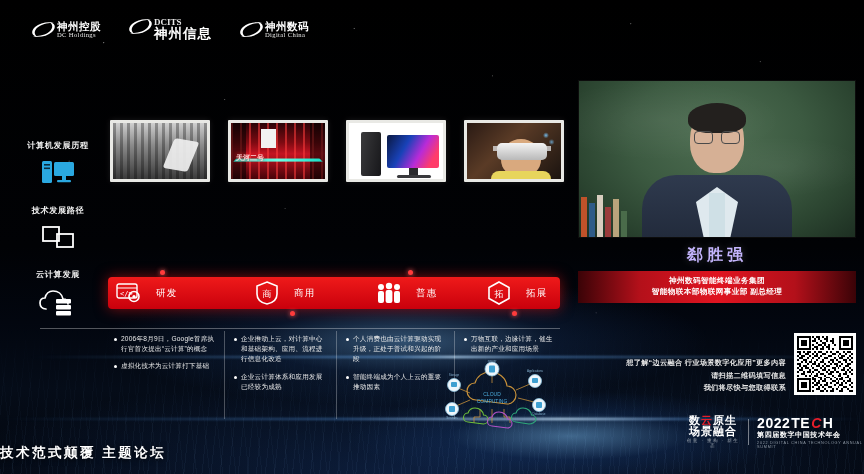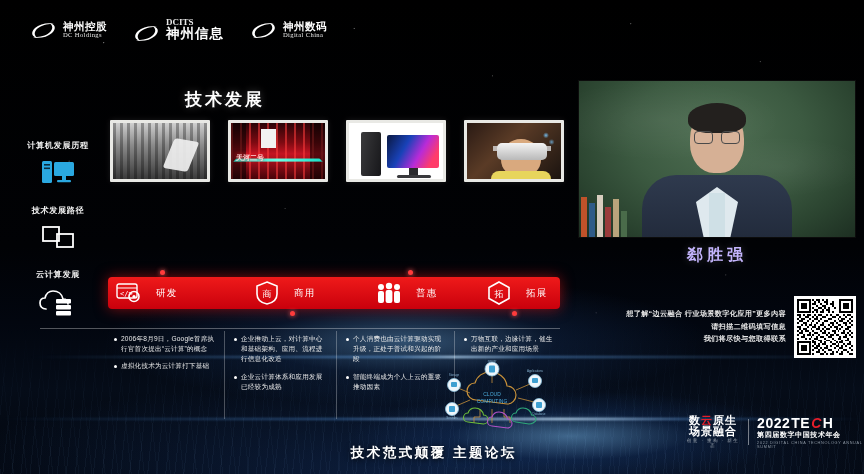--- a/index.html
+++ b/index.html
@@ -56,21 +56,21 @@
     filter:blur(1.2px);
   }
   #horizon2 {
     position:absolute; left:0; right:0; top:418px; height:2px;
     background:linear-gradient(90deg, transparent, rgba(90,160,240,.45) 40%, rgba(200,230,255,1) 65%, rgba(90,160,240,.4) 80%, transparent);
     filter:blur(1.1px);
   }
 
   
   .logobar { position:absolute; left:30px; top:18px; display:flex; align-items:center; gap:26px; }
-  .logo { display:flex; align-items:flex-end; gap:6px; }
+  .logo { display:flex; align-items:flex-start; }
   .swoosh { width:27px; height:17px; flex:none; }
   .logo-txt { line-height:1.05; }
   .logo-cn { font-size:10.5px; font-weight:bold; letter-spacing:.5px; }
   .logo-en { font-size:6.6px; letter-spacing:.35px; color:#e8e8e8; font-family:"Liberation Serif",serif; }
   .logo-dcits .logo-cn { font-size:13.5px; letter-spacing:1px; font-family:"Liberation Sans",sans-serif; }
   .logo-dcits .logo-en { font-size:9px; font-weight:bold; letter-spacing:0; }
 
   
   #slide { position:absolute; left:0px; top:72px; width:568px; height:290px; }
 
@@ -187,45 +187,44 @@
     text-shadow:0 0 10px rgba(255,255,255,.2);
   }
   .sp-title {
     margin-top:5px; width:278px; padding:4px 0 5px;
     background:linear-gradient(90deg,#3a0307 0%,#b3101a 22%,#e01420 50%,#b3101a 78%,#3a0307 100%);
     text-align:center;
   }
   .sp-title div { font-size:7.6px; font-weight:bold; color:#fff; line-height:1.5; letter-spacing:.4px; }
 
   
-  .qrblock { margin-top:30px; display:flex; align-items:center; justify-content:flex-end; gap:8px; }
+  .qrblock { margin-top:30px; display:flex; align-items:flex-end; justify-content:flex-end; gap:8px; }
   .qrtext { text-align:right; }
   .qrtext div { font-size:7.2px; color:#e6e6e6; line-height:1.75; letter-spacing:.3px; font-weight:bold; }
   .qrimg { width:62px; height:62px; background:#fff; padding:3px; flex:none; }
   .qrimg svg { display:block; }
 
   
   .eventlogo { position:absolute; left:668px; top:414px; width:188px; height:36px; display:flex; align-items:center; gap:8px;margin-left:18px; }
   .el-left { line-height:1.0; text-align:center; }
   .el-left .r1, .el-left .r2 { font-size:11px; font-weight:bold; letter-spacing:1px; }
   .el-left .r1 .em, .el-left .r2 .em { color:#e61e2a; }
   .el-left .r3 { font-size:4.6px; color:#9aa3ad; letter-spacing:1.4px; margin-top:2px; }
   .el-div { width:1px; height:26px; background:rgba(255,255,255,.45); }
   .el-right { line-height:1.05; }
   .el-right .t1 { font-size:14px; font-weight:bold; letter-spacing:.5px; display:flex; align-items:center; gap:1px;}
   .el-right .t1 .o { color:#e61e2a; font-style:italic; }
   .el-right .t2 { font-size:7px; font-weight:bold; letter-spacing:.6px; margin-top:1px; }
   .el-right .t3 { font-size:3.8px; color:#8e98a4; letter-spacing:.7px; margin-top:2px; }
 
   
   .bottom-title {
-    position:absolute; left:0; right:16px; bottom:12px; text-align:center;
+    position:absolute; left:0; right:16px; bottom:12px; text-align:left;
     font-size:13.5px; font-weight:bold; letter-spacing:2.5px; color:#fff;
     text-shadow:0 1px 6px rgba(0,0,0,.9);
-    padding-left:20px;
   }
 </style>
 </head>
 <body>
 
 <div id="stage">
   <div id="stars"></div>
   <div id="ground"></div>
   <div id="horizon1"></div>
   <div id="horizon2"></div>
@@ -261,21 +260,20 @@
     </svg>
     <div class="logo-txt">
       <div class="logo-cn">神州数码</div>
       <div class="logo-en">Digital China</div>
     </div>
   </div>
 </div>
 
 <div id="slide">
 
-  <div class="slide-title">技术发展</div>
 
   <div class="rowlabel" id="lbl-computer">
     <div class="txt">计算机发展历程</div>
     <div class="ico">
       <svg width="34" height="30" viewBox="0 0 34 30">
         <rect x="1" y="3" width="10" height="22" rx="1.5" fill="#2aa8e0"></rect>
         <rect x="3" y="6" width="6" height="1.6" fill="#0b2b3c"></rect>
         <rect x="3" y="9.5" width="6" height="1.6" fill="#0b2b3c"></rect>
         <rect x="13" y="4" width="20" height="14" rx="1.5" fill="#2aa8e0"></rect>
         <rect x="21" y="18" width="4" height="4" fill="#2aa8e0"></rect>
@@ -494,20 +492,24 @@
     <div class="p-head"></div>
     <div class="p-hair"></div>
     <div class="p-glass">
         <i class="l"></i>
         <i class="r"></i>
       </div>
   </div>
 
   <div class="sp-name">郄胜强</div>
 
+  <div class="sp-title">
+    <div>神州数码智能终端业务集团</div>
+    <div>智能物联本部物联网事业部 副总经理</div>
+  </div>
 
   <div class="qrblock">
     <div class="qrtext">
       <div>想了解“边云融合 行业场景数字化应用”更多内容</div>
       <div>请扫描二维码填写信息</div>
       <div>我们将尽快与您取得联系</div>
     </div>
     <div class="qrimg">
       <svg width="56" height="56" viewBox="0 0 29 29" shape-rendering="crispEdges">
         <rect width="29" height="29" fill="#fff"></rect>

